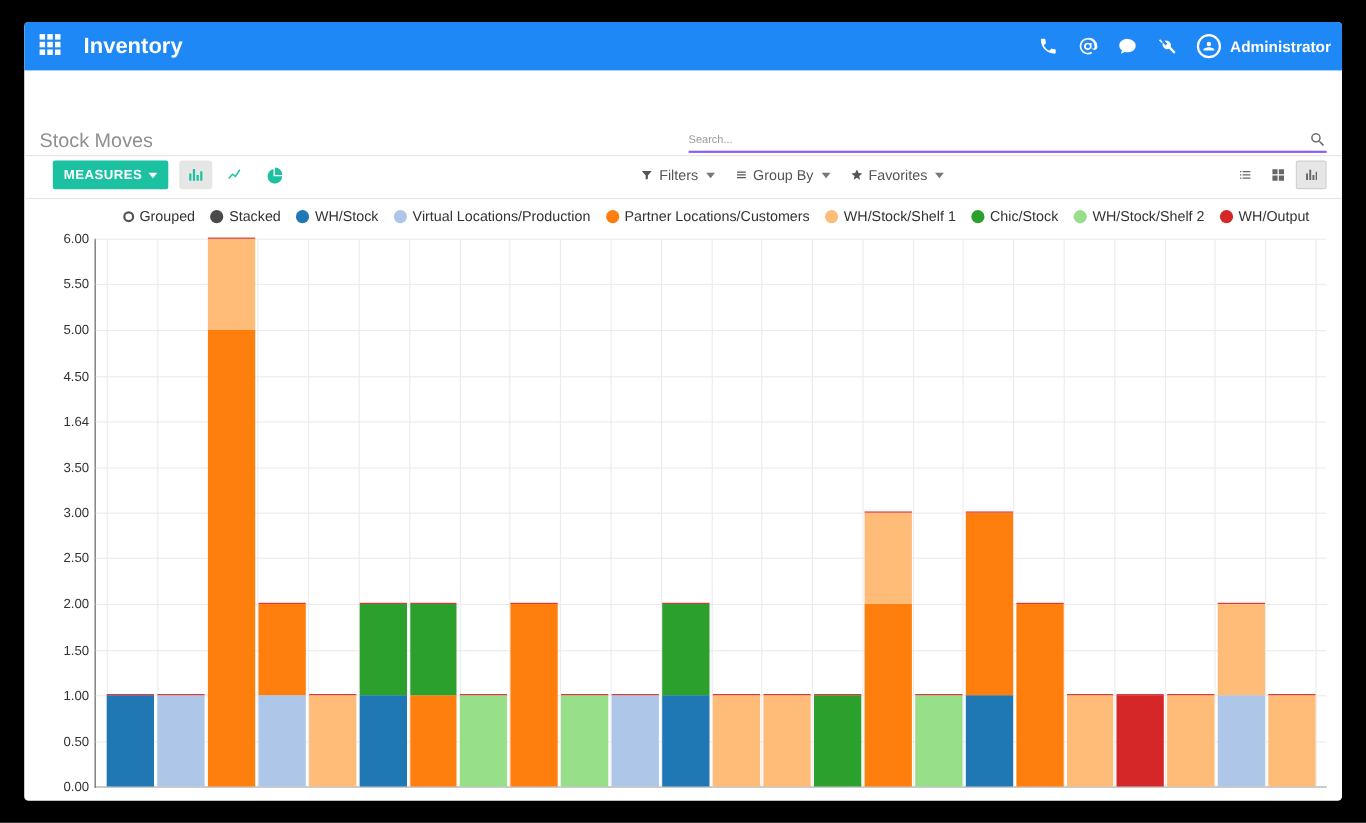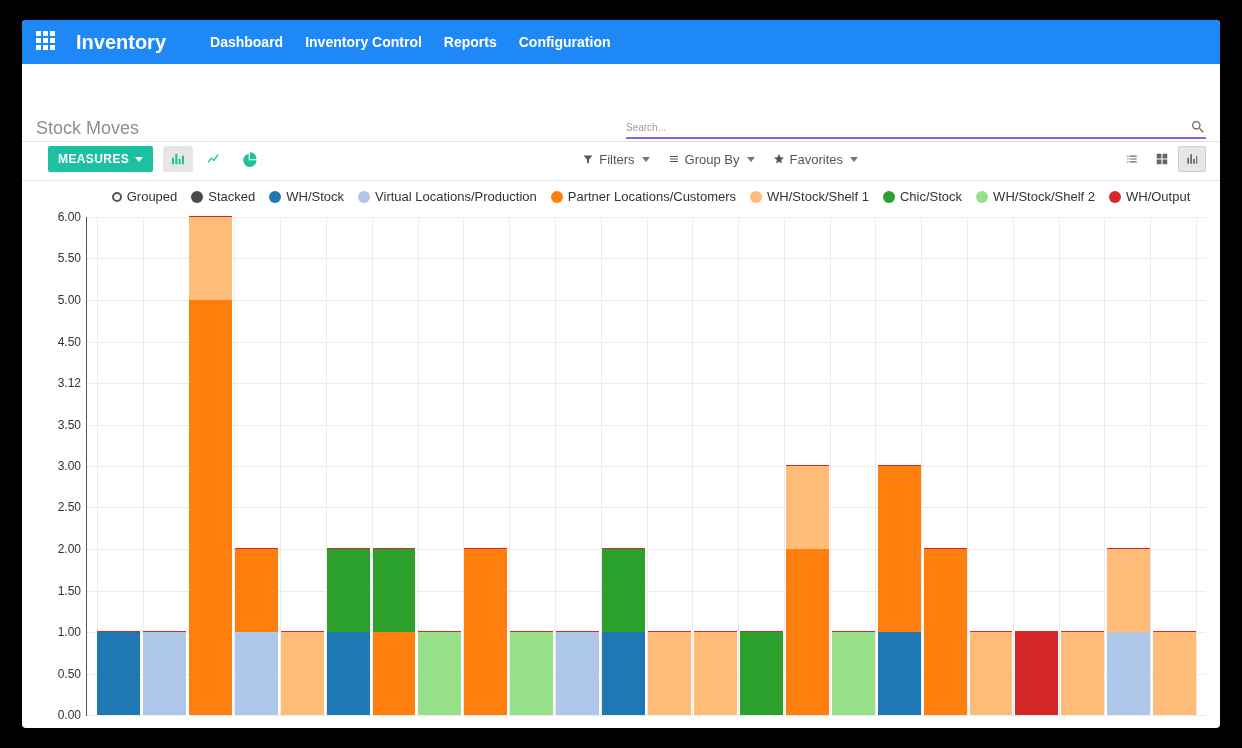--- a/index.html
+++ b/index.html
@@ -192,27 +192,43 @@
         <span></span>
         <span></span>
       <span></span>
         <span></span>
         <span></span>
       <span></span>
         <span></span>
         <span></span>
     </div>
     <div class="brand">Inventory</div>
-    <nav class="menu">
-      <a>Dashboard</a>
-      <a>Inventory Control</a>
-      <a>Reports</a>
-      <a>Configuration</a>
-    </nav>
     <div class="nav-spacer"></div>
+    <div class="nav-icons">
+      <svg class="icon" viewBox="0 0 24 24">
+          <path d="M6.6 10.8c1.4 2.8 3.8 5.1 6.6 6.6l2.2-2.2c.3-.3.7-.4 1-.2 1.1.4 2.3.6 3.6.6.6 0 1 .4 1 1V20c0 .6-.4 1-1 1C10.2 21 3 13.8 3 4c0-.6.4-1 1-1h3.5c.6 0 1 .4 1 1 0 1.2.2 2.4.6 3.6.1.4 0 .8-.3 1l-2.2 2.2z"></path>
+        </svg>
+      <svg class="icon" viewBox="0 0 24 24">
+          <path d="M12 2a10 10 0 100 20c1.9 0 3.7-.5 5.2-1.5l-1-1.7A8 8 0 1120 12v1.2c0 1-.7 1.8-1.7 1.8s-1.8-.8-1.8-1.8V8h-2v.8A4.5 4.5 0 1016 13.4c.3 1.8 1.9 3.1 3.8 3.1 2.1 0 3.7-1.7 3.7-3.8V12A10 10 0 0012 2zm0 12.5a2.5 2.5 0 110-5 2.5 2.5 0 010 5z"></path>
+        </svg>
+      <svg class="icon" viewBox="0 0 24 24">
+          <path d="M12 3C6.5 3 2 6.6 2 11c0 2.4 1.3 4.5 3.4 6L4 21l4.6-2.1c1.1.3 2.2.5 3.4.5 5.5 0 10-3.6 10-8s-4.5-8-10-8z"></path>
+        </svg>
+      <svg class="icon" viewBox="0 0 24 24">
+          <path d="M21.7 18.3l-5.2-5.2a6 6 0 00-7.7-7.7l3.5 3.5-2.1 2.1L6.7 7.5a6 6 0 007.7 7.7l5.2 5.2a1 1 0 001.4 0l.7-.7a1 1 0 000-1.4zM3.6 3.6L2.2 5l3.2 3.2 1.4-1.4-3.2-3.2z"></path>
+        </svg>
+      <div class="user-chip">
+        <span class="avatar-ring">
+          <svg viewBox="0 0 24 24">
+              <path d="M12 12a4 4 0 100-8 4 4 0 000 8zm0 2c-3.3 0-10 1.7-10 5v1h20v-1c0-3.3-6.7-5-10-5z"></path>
+            </svg>
+        </span>
+        <span class="user-name">Administrator</span>
+      </div>
+    </div>
   </div>
 
   <div class="row-title">
     <div class="page-title">Stock Moves</div>
     <div class="search-wrap">
       <input class="search-input" placeholder="Search..." style="">
       <button class="search-btn">
         <svg viewBox="0 0 24 24">
             <path d="M15.5 14h-.8l-.3-.3a6.5 6.5 0 10-.7.7l.3.3v.8l5 5 1.5-1.5-5-5zm-6 0a4.5 4.5 0 110-9 4.5 4.5 0 010 9z"></path>
           </svg>
@@ -333,21 +349,21 @@
           <div class="ylabel" style="top: 75%;">1.50</div>
           <div class="gridline-h" style="top: 66.6667%;"></div>
           <div class="ylabel" style="top: 66.6667%;">2.00</div>
           <div class="gridline-h" style="top: 58.3333%;"></div>
           <div class="ylabel" style="top: 58.3333%;">2.50</div>
           <div class="gridline-h" style="top: 50%;"></div>
           <div class="ylabel" style="top: 50%;">3.00</div>
           <div class="gridline-h" style="top: 41.6667%;"></div>
           <div class="ylabel" style="top: 41.6667%;">3.50</div>
           <div class="gridline-h" style="top: 33.3333%;"></div>
-          <div class="ylabel" style="top: 33.3333%;">3.12</div>
+          <div class="ylabel" style="top: 33.3333%;">1.64</div>
           <div class="gridline-h" style="top: 25%;"></div>
           <div class="ylabel" style="top: 25%;">4.50</div>
           <div class="gridline-h" style="top: 16.6667%;"></div>
           <div class="ylabel" style="top: 16.6667%;">5.00</div>
           <div class="gridline-h" style="top: 8.33333%;"></div>
           <div class="ylabel" style="top: 8.33333%;">5.50</div>
           <div class="gridline-h" style="top: 0%;"></div>
           <div class="ylabel" style="top: 0%;">6.00</div>
           <div style="position: absolute; top: 0px; bottom: 0px; left: calc(0% + 10px); border-left: 1px solid rgb(236, 236, 236);"></div>
           <div style="position: absolute; top: 0px; bottom: 0px; left: calc(4.16667% + 9.16667px); border-left: 1px solid rgb(236, 236, 236);"></div>

